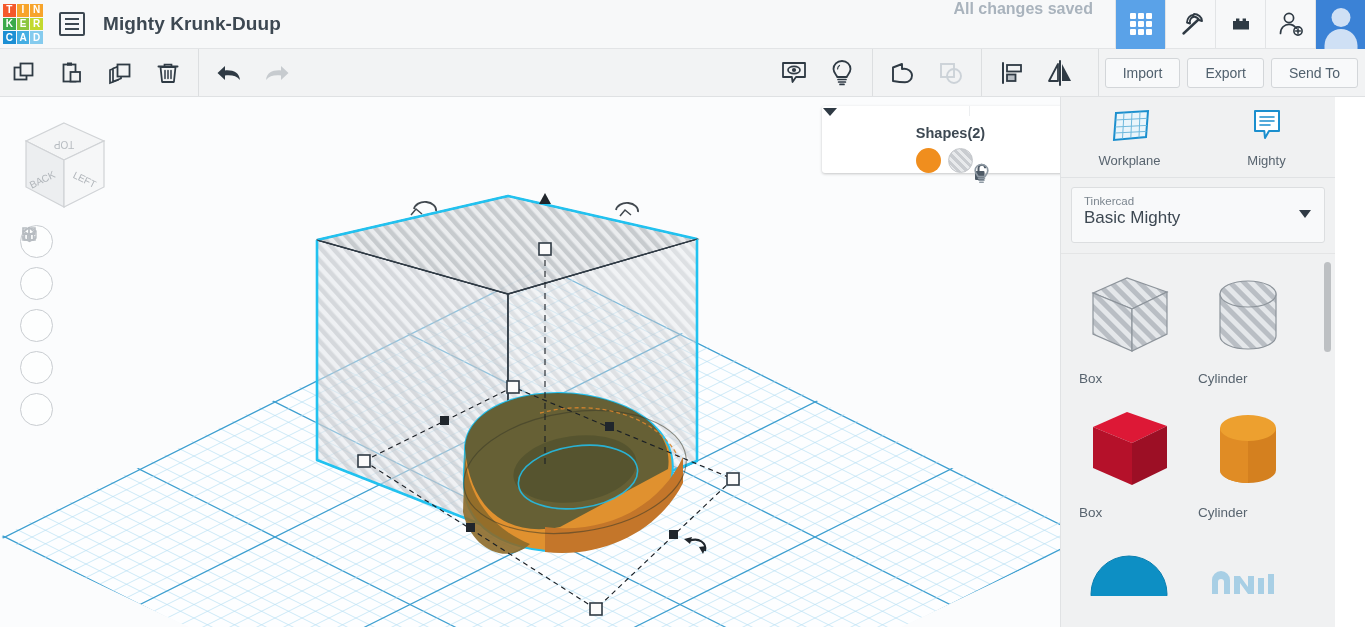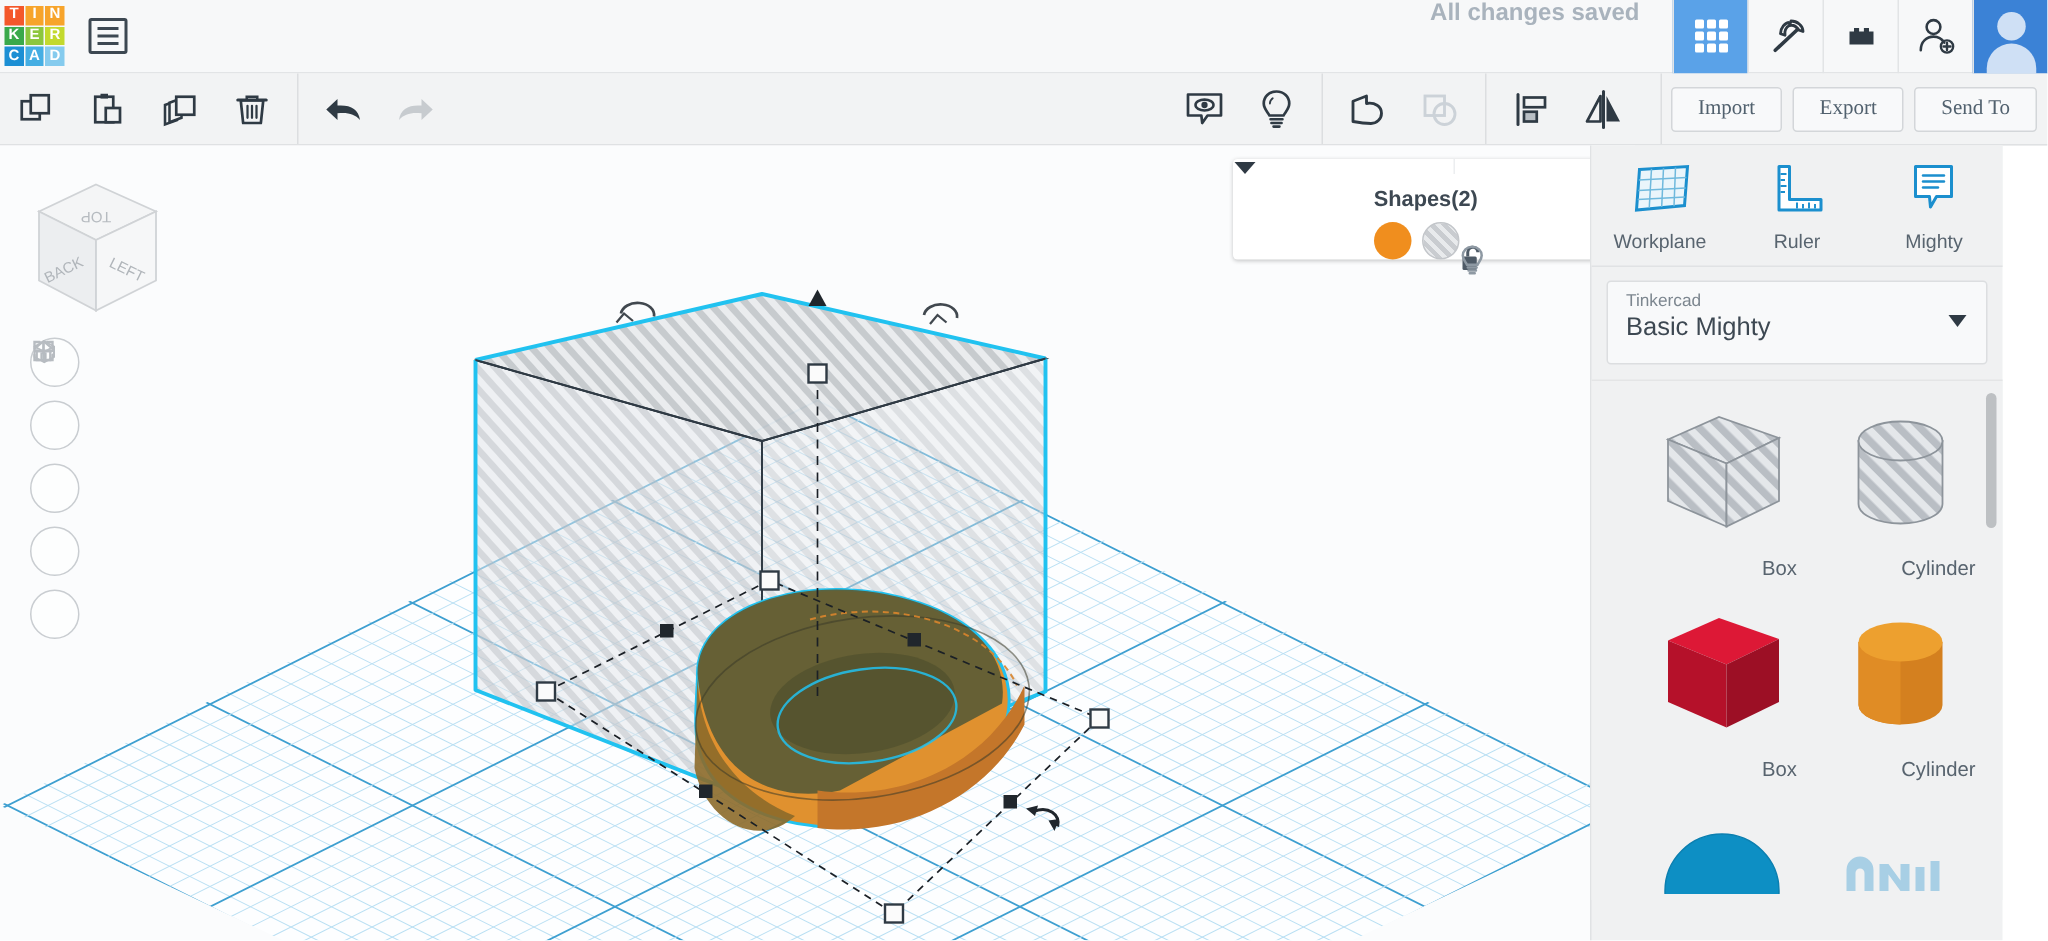--- a/index.html
+++ b/index.html
@@ -78,21 +78,21 @@
   }
   .tb-btn {
     width: 48px; height: 47px; display: flex; align-items: center; justify-content: center;
     background: transparent;
   }
   .tb-sep { width: 1px; height: 47px; background: #dcdee0; margin: 0 6px; }
   .tb-spacer { flex: 1; }
   .tb-text-btn {
     height: 30px; padding: 0 17px; margin-right: 7px;
     border: 1px solid #d3d6d9; border-radius: 3px; background: #f8f9fa;
-    font-size: 14px; color: #51616e; font-family: Liberation Serif, serif;
+    font-size: 14px; color: #51616e; font-family: Liberation Sans, sans-serif;
     display: flex; align-items: center; justify-content: center;
   }
 
   
   .canvas {
     position: absolute; top: 97px; left: 0; width: 1090px; height: 530px;
     background: #fbfcfd; overflow: hidden;
   }
   .canvas svg { position: absolute; top: 0; left: 0; }
 
@@ -159,21 +159,21 @@
     border-top: 8px solid #2f3a44;
   }
   .rp-grid {
     position: relative; height: 347px; overflow: hidden; border-top: 1px solid #e4e5e6;
     background: #f0f1f2;
   }
   .rp-grid-inner {
     display: grid; grid-template-columns: 1fr 1fr; padding: 14px 18px 0 18px;
     row-gap: 16px;
   }
-  .shape-cell { display: flex; flex-direction: column; align-items: flex-end; }
+  .shape-cell { display: flex; flex-direction: column; align-items: flex-start; }
   .shape-cell .cap { font-size: 13.5px; color: #58646f; margin-top: 8px; }
   .rp-scrollbar {
     position: absolute; right: 4px; top: 8px; width: 7px; height: 90px;
     background: #bdc0c3; border-radius: 4px;
   }
 </style>
 </head>
 <body>
 
 <div id="app">
@@ -190,20 +190,21 @@
         <span style="background: rgb(69, 174, 227);">A</span>
         <span style="background: rgb(133, 203, 238);">D</span>
       </div>
 
     <div class="hdr-doc-icon">
       <i>
           <u></u>
         </i>
     </div>
 
+    <div class="project-title">Mighty Krunk-Duup</div>
 
     <div class="hdr-right">
       <div class="saved-text">All changes saved</div>
 
       <div class="hdr-btn active">
         <svg width="26" height="26" viewBox="0 0 26 26">
           <g fill="#ffffff">
             <rect x="2" y="2" width="6" height="6" rx="1"></rect>
               <rect x="10" y="2" width="6" height="6" rx="1"></rect>
               <rect x="18" y="2" width="6" height="6" rx="1"></rect>
@@ -909,36 +910,20 @@
               <path d="M32,4.7 L31,30.5"></path>
             <path d="M7.6,13 L39.3,11.3"></path>
               <path d="M7.2,20 L38.8,18.4"></path>
               <path d="M6.8,26 L38.4,24.4"></path>
           </g>
         </svg>
         <div class="rp-tool-label">Workplane</div>
       </div>
       <div class="rp-tool">
         <svg width="44" height="40" viewBox="0 0 44 40">
-          <path d="M10 4 h7 v22 h21 v7 h-28 z" fill="#fff" stroke="#1b8fce" stroke-width="2" stroke-linejoin="round"></path>
-          <g stroke="#1b8fce" stroke-width="1.3">
-            <path d="M11 9 h4"></path>
-              <path d="M11 13 h3"></path>
-              <path d="M11 17 h4"></path>
-              <path d="M11 21 h3"></path>
-            <path d="M22 32 v-4"></path>
-              <path d="M26 32 v-3"></path>
-              <path d="M30 32 v-4"></path>
-              <path d="M34 32 v-3"></path>
-          </g>
-        </svg>
-        <div class="rp-tool-label">Ruler</div>
-      </div>
-      <div class="rp-tool">
-        <svg width="44" height="40" viewBox="0 0 44 40">
           <path d="M10 4 h24 v20 h-10 l-4 7 l-0.7 -7 h-9.3 z" fill="#fff" stroke="#1b8fce" stroke-width="2" stroke-linejoin="round"></path>
           <g stroke="#1b8fce" stroke-width="1.6" stroke-linecap="round">
             <path d="M15 10 h14"></path>
               <path d="M15 14 h14"></path>
               <path d="M15 18 h10"></path>
           </g>
         </svg>
         <div class="rp-tool-label">Mighty</div>
       </div>
     </div>

